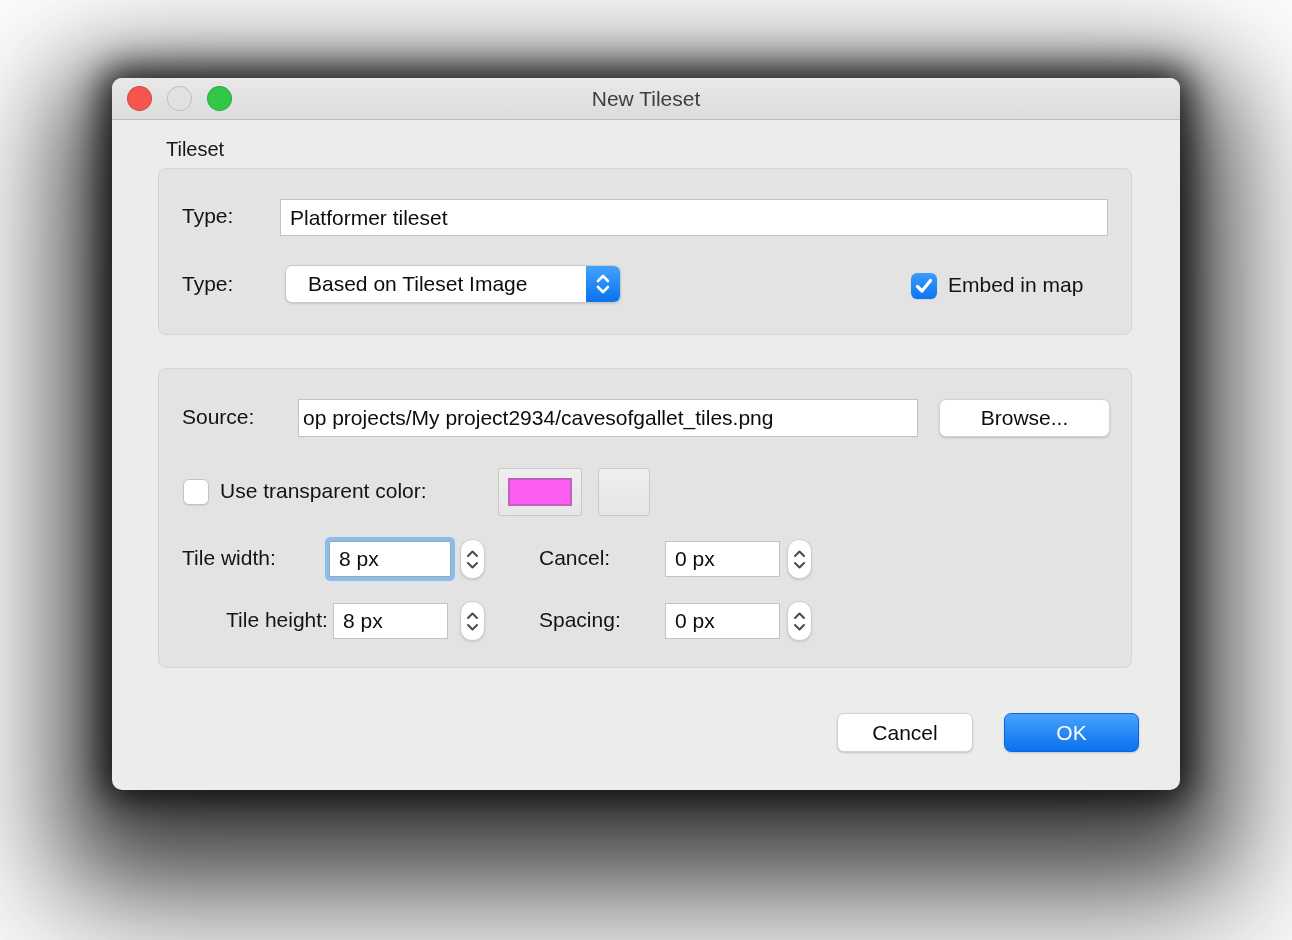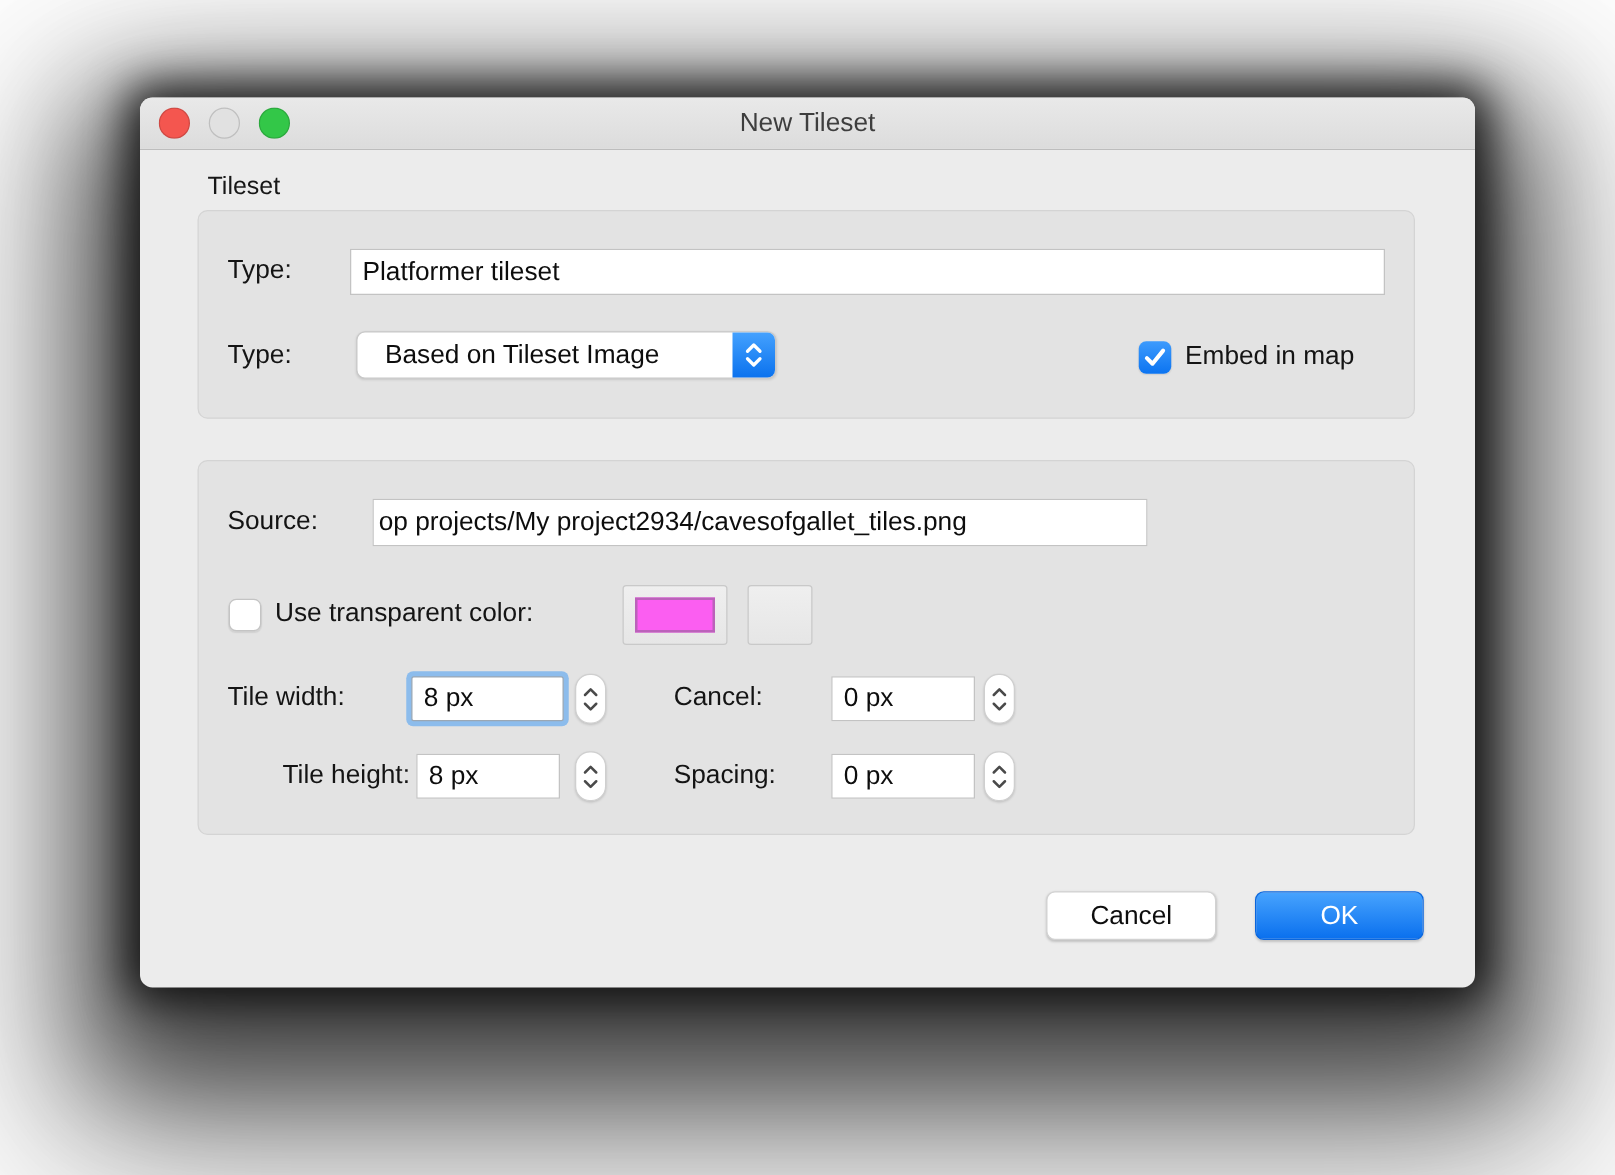--- a/index.html
+++ b/index.html
@@ -234,20 +234,21 @@
         <path d="M2.5 8.5 L7 13 L15.5 2.5" fill="none" stroke="#ffffff" stroke-width="3.2" stroke-linecap="round" stroke-linejoin="round"></path>
       </svg>
     </div>
     <div class="check-label" style="left:836px; top:195px;">Embed in map</div>
 
     <div class="section-label" style="top:261px;margin-top:40px;">Image</div>
     <div class="groupbox" style="top:290px; height:300px;"></div>
 
     <div class="row-label" style="left:70px; top:327px;">Source:</div>
     <input class="text-input" style="left: 186px; top: 321px; width: 620px; height: 38px; padding: 0px 4px;" value="op projects/My project2934/cavesofgallet_tiles.png">
+    <button class="push-button" style="left:827px; top:321px; width:171px; height:38px;">Browse...</button>
 
     <div class="checkbox" style="left:71px; top:401px;"></div>
     <div class="check-label" style="left:108px; top:401px;">Use transparent color:</div>
     <div class="color-well" style="left:386px; top:390px; width:84px; height:48px;">
       <div class="swatch" style="background-color: rgb(251, 94, 241);"></div>
     </div>
     <div class="color-well" style="left:486px; top:390px; width:52px; height:48px;"></div>
 
     <div class="row-label" style="left:70px; top:468px;">Tile width:</div>
     <input class="text-input focused" style="left: 217px; top: 463px; width: 122px; height: 36px;" value="8 px">

